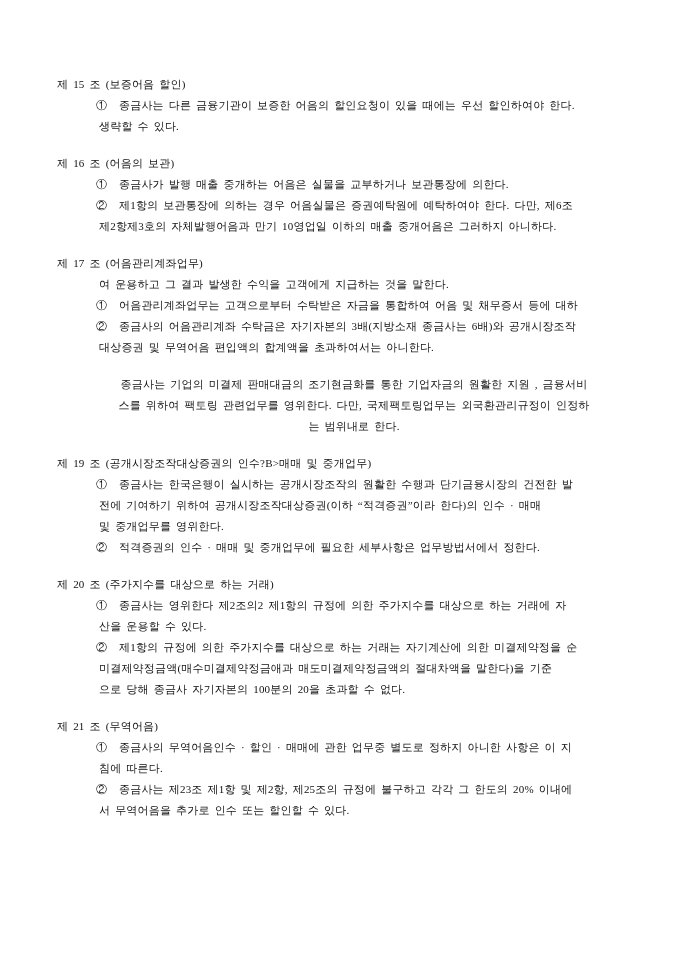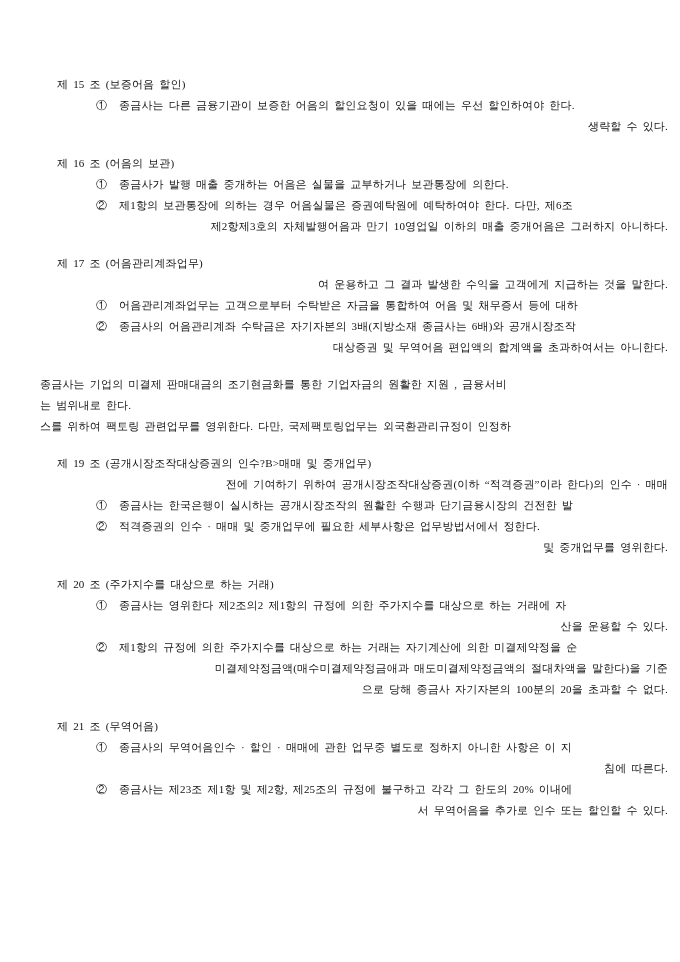--- a/index.html
+++ b/index.html
@@ -38,27 +38,27 @@
   .clause-first {
     margin-left: 96px;
   }
   .clause-first .marker {
     display: inline-block;
     width: 23px;
   }
   
   .clause-cont {
     margin-left: 99px;
-    text-align: right;
   }
   .clause-cont.tight {
   }
   
   .body-line {
     margin-left: 40px;
+    text-align: center;
   }
 </style>
 </head>
 <body>
 
 <div class="page">
   <div class="articles" id="articles">
       <section class="article">
         <div class="line article-heading">제 15 조 (보증어음 할인)</div>
         <div class="line clause-first"><span class="marker">①</span><span>종금사는 다른 금융기관이 보증한 어음의 할인요청이 있을 때에는 우선 할인하여야 한다.</span></div>
@@ -72,29 +72,29 @@
       </section>
       <section class="article">
         <div class="line article-heading">제 17 조 (어음관리계좌업무)</div>
         <div class="line clause-cont">여 운용하고 그 결과 발생한 수익을 고객에게 지급하는 것을 말한다.</div>
         <div class="line clause-first"><span class="marker">①</span><span>어음관리계좌업무는 고객으로부터 수탁받은 자금을 통합하여 어음 및 채무증서 등에 대하</span></div>
         <div class="line clause-first"><span class="marker">②</span><span>종금사의 어음관리계좌 수탁금은 자기자본의 3배(지방소재 종금사는 6배)와 공개시장조작</span></div>
         <div class="line clause-cont">대상증권 및 무역어음 편입액의 합계액을 초과하여서는 아니한다.</div>
       </section>
       <section class="article">
         <div class="line body-line">종금사는 기업의 미결제 판매대금의 조기현금화를 통한 기업자금의 원활한 지원 , 금융서비</div>
+        <div class="line body-line">스를 위하여 팩토링 관련업무를 영위한다. 다만, 국제팩토링업무는 외국환관리규정이 인정하</div>
         <div class="line body-line">는 범위내로 한다.</div>
-        <div class="line body-line">스를 위하여 팩토링 관련업무를 영위한다. 다만, 국제팩토링업무는 외국환관리규정이 인정하</div>
       </section>
       <section class="article">
         <div class="line article-heading">제 19 조 (공개시장조작대상증권의 인수?B&gt;매매 및 중개업무)</div>
+        <div class="line clause-first"><span class="marker">①</span><span>종금사는 한국은행이 실시하는 공개시장조작의 원활한 수행과 단기금융시장의 건전한 발</span></div>
         <div class="line clause-cont">전에 기여하기 위하여 공개시장조작대상증권(이하 “적격증권”이라 한다)의 인수 · 매매</div>
-        <div class="line clause-first"><span class="marker">①</span><span>종금사는 한국은행이 실시하는 공개시장조작의 원활한 수행과 단기금융시장의 건전한 발</span></div>
+        <div class="line clause-cont">및 중개업무를 영위한다.</div>
         <div class="line clause-first"><span class="marker">②</span><span>적격증권의 인수 · 매매 및 중개업무에 필요한 세부사항은 업무방법서에서 정한다.</span></div>
-        <div class="line clause-cont">및 중개업무를 영위한다.</div>
       </section>
       <section class="article">
         <div class="line article-heading">제 20 조 (주가지수를 대상으로 하는 거래)</div>
         <div class="line clause-first"><span class="marker">①</span><span>종금사는 영위한다 제2조의2 제1항의 규정에 의한 주가지수를 대상으로 하는 거래에 자</span></div>
         <div class="line clause-cont">산을 운용할 수 있다.</div>
         <div class="line clause-first"><span class="marker">②</span><span>제1항의 규정에 의한 주가지수를 대상으로 하는 거래는 자기계산에 의한 미결제약정을 순</span></div>
         <div class="line clause-cont">미결제약정금액(매수미결제약정금애과 매도미결제약정금액의 절대차액을 말한다)을 기준</div>
         <div class="line clause-cont">으로 당해 종금사 자기자본의 100분의 20을 초과할 수 없다.</div>
       </section>
       <section class="article">

